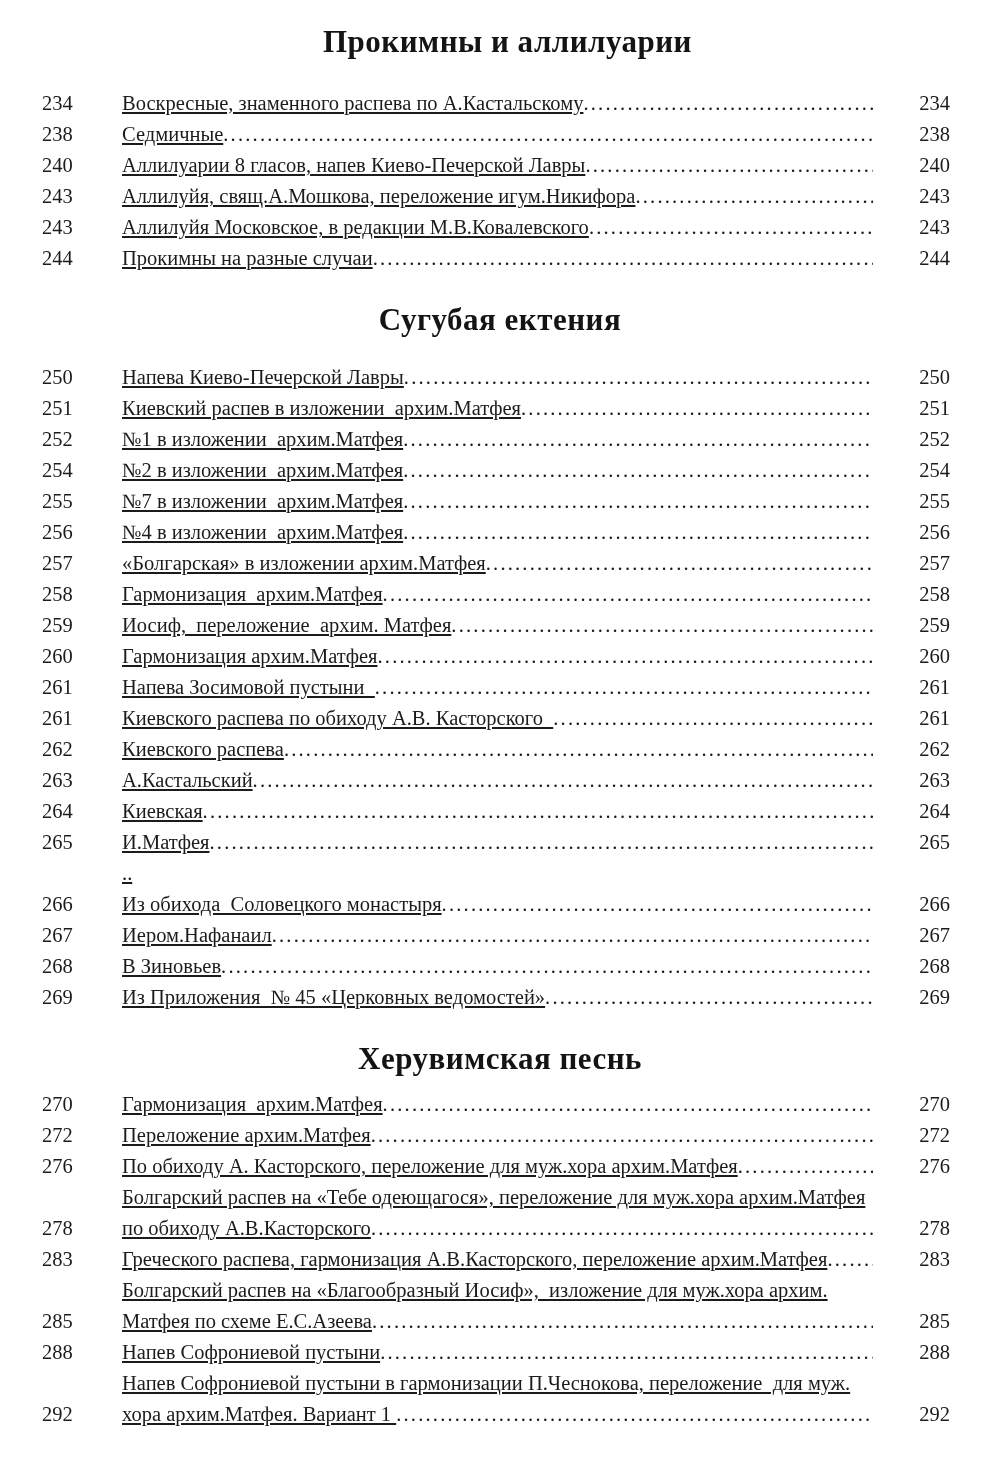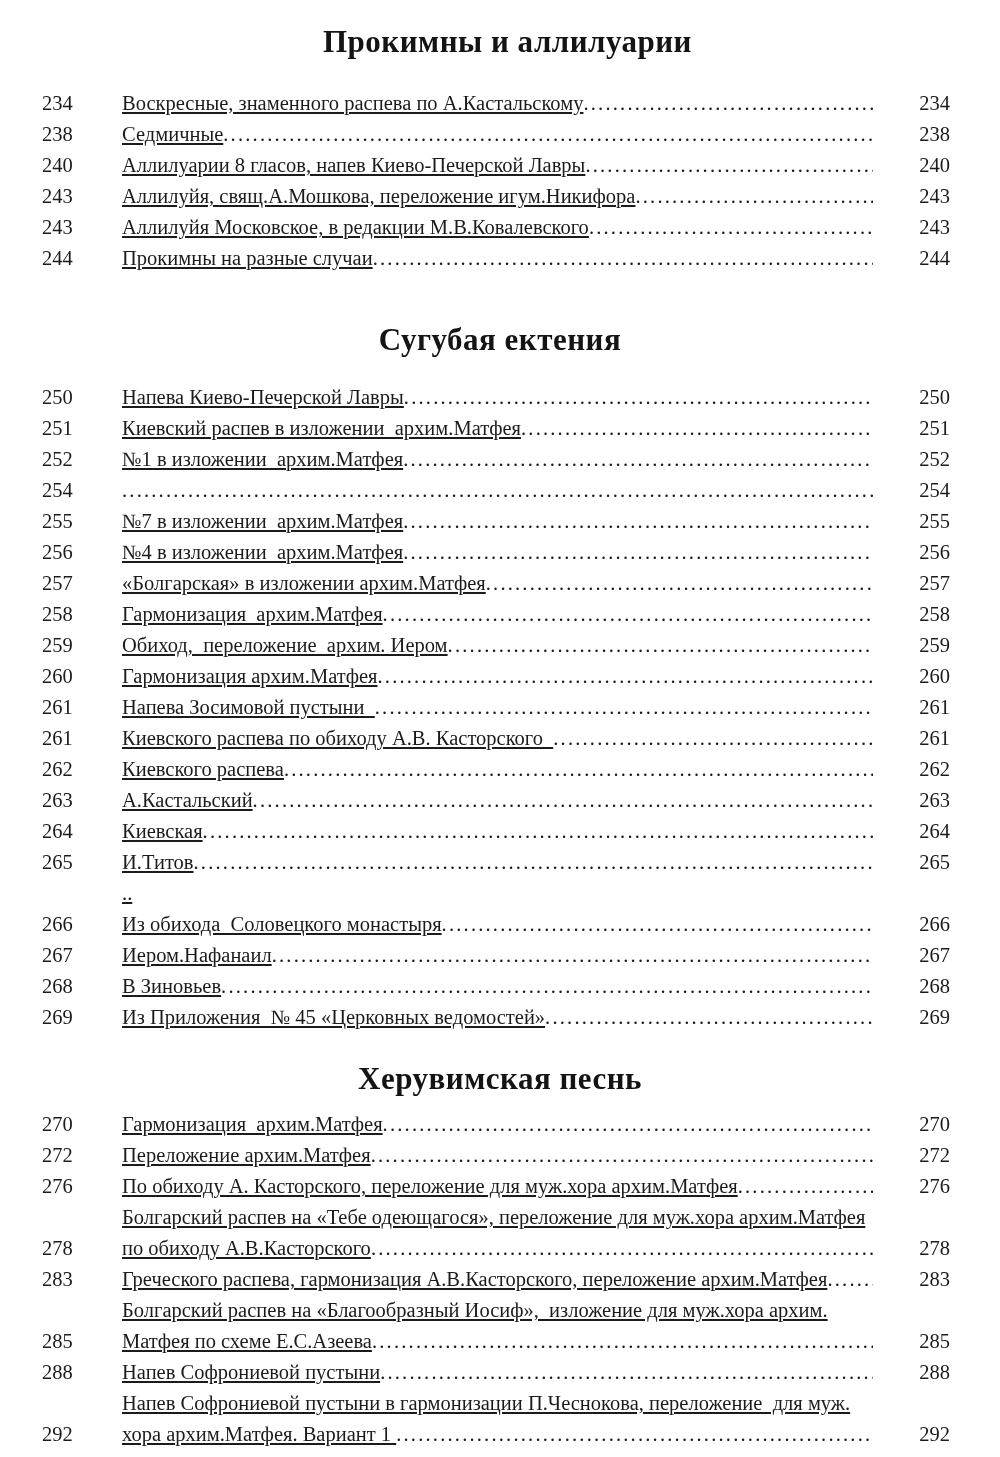--- a/index.html
+++ b/index.html
@@ -25,21 +25,21 @@
     text-align: center;
     font-weight: bold;
     font-size: 31px;
     line-height: 40px;
     color: #141414;
     letter-spacing: 0.5px;
     white-space: pre;
   }
   .toc-section:nth-of-type(1) .section-title { margin-top: 22px; padding-left: 15px; }
   .toc-section:nth-of-type(1) .entries     { margin-top: 26px; }
-  .toc-section:nth-of-type(2) .section-title { margin-top: 46px; }
+  .toc-section:nth-of-type(2) .section-title { margin-top: 26px; }
   .toc-section:nth-of-type(2) .entries     { margin-top: 22px; }
   .toc-section:nth-of-type(3) .section-title { margin-top: 26px; }
   .toc-section:nth-of-type(3) .entries     { margin-top: 10px; }
   .row {
     display: flex;
     align-items: baseline;
     height: 31px;
     line-height: 31px;
     font-size: 20.5px;
     white-space: pre;
@@ -170,20 +170,21 @@
     <span class="entry-body">
       <span class="entry-text">№1 в изложении  архим.Матфея</span>
       <span class="dots" aria-hidden="true">....................................................................................................................................................................................................................................................................</span>
     </span>
     <span class="num right">252</span>
   </div>
 
   <div class="row">
     <span class="num left">254</span>
     <span class="entry-body">
+      <span class="entry-text">№2 в изложении  архим.Матфея</span>
       <span class="dots" aria-hidden="true">....................................................................................................................................................................................................................................................................</span>
     </span>
     <span class="num right">254</span>
   </div>
 
   <div class="row">
     <span class="num left">255</span>
     <span class="entry-body">
       <span class="entry-text">№7 в изложении  архим.Матфея</span>
       <span class="dots" aria-hidden="true">....................................................................................................................................................................................................................................................................</span>
@@ -214,21 +215,21 @@
     <span class="entry-body">
       <span class="entry-text">Гармонизация  архим.Матфея</span>
       <span class="dots" aria-hidden="true">....................................................................................................................................................................................................................................................................</span>
     </span>
     <span class="num right">258</span>
   </div>
 
   <div class="row">
     <span class="num left">259</span>
     <span class="entry-body">
-      <span class="entry-text">Обиход,  переложение  архим. Иером</span>
+      <span class="entry-text">Иосиф,  переложение  архим. Матфея</span>
       <span class="dots" aria-hidden="true">....................................................................................................................................................................................................................................................................</span>
     </span>
     <span class="num right">259</span>
   </div>
 
   <div class="row">
     <span class="num left">260</span>
     <span class="entry-body">
       <span class="entry-text">Гармонизация архим.Матфея</span>
       <span class="dots" aria-hidden="true">....................................................................................................................................................................................................................................................................</span>
@@ -277,21 +278,21 @@
     <span class="entry-body">
       <span class="entry-text">Киевская</span>
       <span class="dots" aria-hidden="true">....................................................................................................................................................................................................................................................................</span>
     </span>
     <span class="num right">264</span>
   </div>
 
   <div class="row">
     <span class="num left">265</span>
     <span class="entry-body">
-      <span class="entry-text">И.Титов</span>
+      <span class="entry-text">И.Матфея</span>
       <span class="dots" aria-hidden="true">....................................................................................................................................................................................................................................................................</span>
     </span>
     <span class="num right">265</span>
   </div>
 
   <div class="row">
     <span class="num left"></span>
     <span class="entry-body">
       <span class="entry-text">..</span>
       

